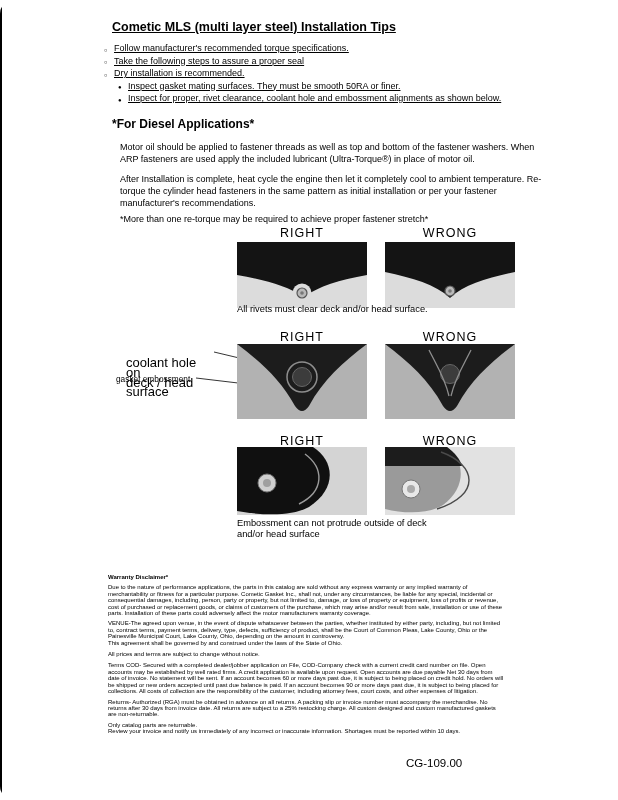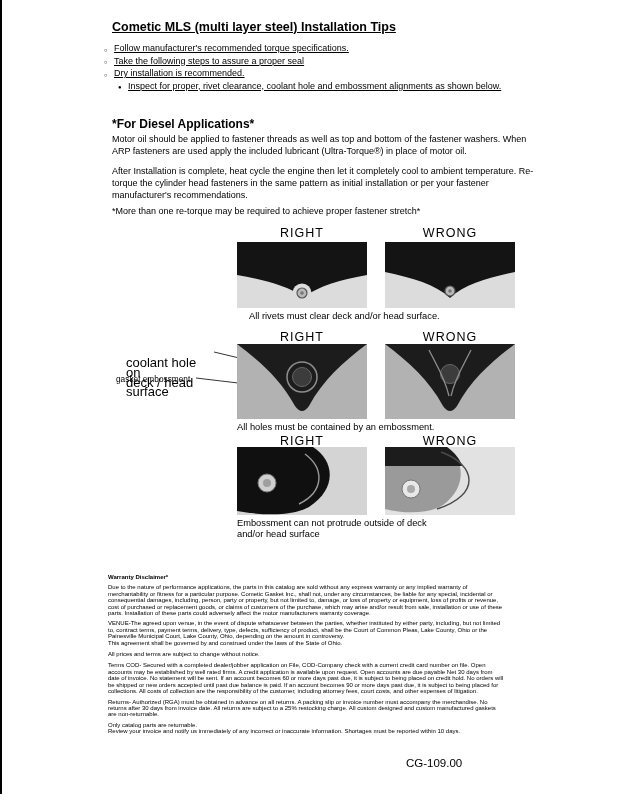--- a/index.html
+++ b/index.html
@@ -1,20 +1,20 @@
 <!DOCTYPE html>
 <html><head>
 <meta charset="utf-8">
 <style>
   html,body { margin:0; padding:0; background:#ffffff; }
   .page {
     position:relative; width:618px; height:800px; background:#ffffff;
-    font-family:"Liberation Sans", sans-serif; color:#000; overflow:hidden;
+    font-family:"Liberation Sans", sans-serif; color:#000; overflow:hidden;border-radius:14px;
   }
-  p { margin:0; }
+  p { margin:8px; }
   .scan-edge { position:absolute; left:0; top:0; width:2px; height:794px; background:#000; }
 
   .title {
     position:absolute; left:112px; top:20px; margin:0;
     font-size:12.5px; font-weight:bold; text-decoration:underline;
   }
 
   .bullets { position:absolute; left:104px; top:42px; font-size:9px; line-height:12.5px; width:430px; }
   .bullet { position:relative; padding-left:10px; white-space:nowrap;text-decoration:underline; }
   .bullet::before { content:"○"; position:absolute; left:0; top:1.5px; font-size:5.5px; }
@@ -34,21 +34,21 @@
   .col-right { left:237px; }
   .col-wrong { left:385px; }
 
   .panel { position:absolute; line-height:0; }
   .panel svg { display:block; }
   .r1 { top:242px; }
   .r2 { top:344px; }
   .r3 { top:447px; }
 
   .fig-caption { position:absolute; left:237px; font-size:9.3px; line-height:11px; }
-  .cap-1 { top:311px;margin-left:12px; }
+  .cap-1 { top:304px; }
   .cap-2 { top:422px; }
   .cap-3 { top:518px; }
 
   .ann-coolant {
     position:absolute; left:126px; top:358px; width:88px;
     font-size:13px; line-height:9.8px; text-align:left;
   }
   .ann-emboss { position:absolute; left:116px; top:374px; font-size:8.3px; }
   .ann-lines { position:absolute; left:130px; top:344px; }
 
@@ -65,20 +65,21 @@
 
 <div class="page">
   <div class="scan-edge"></div>
 
   <h1 class="title">Cometic MLS (multi layer steel) Installation Tips</h1>
 
   <div class="bullets">
     <div class="bullet">Follow manufacturer's recommended torque specifications.</div>
     <div class="bullet">Take the following steps to assure a proper seal</div>
     <div class="bullet">Dry installation is recommended.</div>
+    <div class="bullet sub">Inspect gasket mating surfaces.  They must be smooth 50RA or finer.</div>
     <div class="bullet sub">Inspect for proper, rivet clearance, coolant hole and embossment alignments as shown below.</div>
   </div>
 
   <div class="diesel-heading">*For Diesel Applications*</div>
   <p class="para p1">Motor oil should be applied to fastener threads as well as top and bottom of the fastener washers. When ARP fasteners are used apply the included lubricant (Ultra-Torque®) in place of motor oil.</p>
   <p class="para p2">After Installation is complete, heat cycle the engine then let it completely cool to ambient temperature. Re-torque the cylinder head fasteners in the same pattern as initial installation or per your fastener manufacturer's recommendations.</p>
   <p class="para p3">*More than one re-torque may be required to achieve proper fastener stretch*</p>
 
   <div class="fig-label col-right lbl-r1-right">RIGHT</div>
   <div class="fig-label col-wrong lbl-r1-wrong">WRONG</div>
@@ -125,21 +126,20 @@
   </div>
   <div class="panel col-wrong r2">
     <svg viewBox="0 0 130 75" width="130" height="75">
       <rect width="130" height="75" fill="#b2b2b2"></rect>
       <path d="M0,0 H130 C106,18 86,36 72,62 Q65,72 58,62 C44,36 24,18 0,0 Z" fill="#1c1c1c"></path>
       <circle cx="65" cy="30" r="9.5" fill="#3c3c3c" stroke="#666" stroke-width="1"></circle>
       <path d="M44,6 C52,22 60,34 64,52" fill="none" stroke="#8e8e8e" stroke-width="1.3"></path>
       <path d="M86,6 C78,22 70,34 66,52" fill="none" stroke="#8e8e8e" stroke-width="1.3"></path>
     </svg>
   </div>
-  <div class="fig-caption cap-2">All holes must be contained by an embossment.</div>
 
   <div class="fig-label col-right lbl-r3-right">RIGHT</div>
   <div class="fig-label col-wrong lbl-r3-wrong">WRONG</div>
 
   <div class="panel col-right r3">
     <svg viewBox="0 0 130 68" width="130" height="68">
       <rect width="130" height="68" fill="#d4d4d4"></rect>
       <path d="M0,0 H76 C98,14 100,42 72,60 C56,69 28,69 0,64 Z" fill="#101010"></path>
       <path d="M68,7 C87,21 88,44 62,57" fill="none" stroke="#9a9a9a" stroke-width="1.4"></path>
       <circle cx="30" cy="36" r="9" fill="#cfcfcf" stroke="#777" stroke-width="1"></circle>

